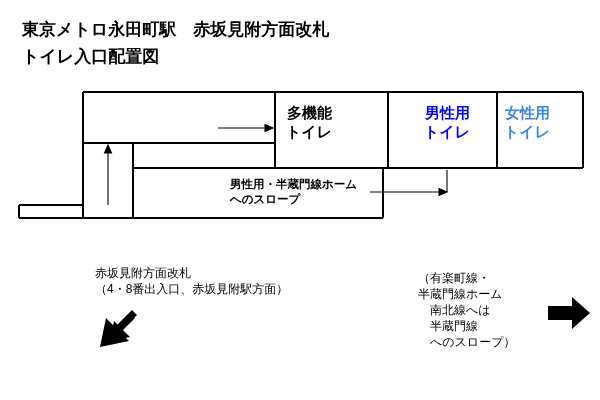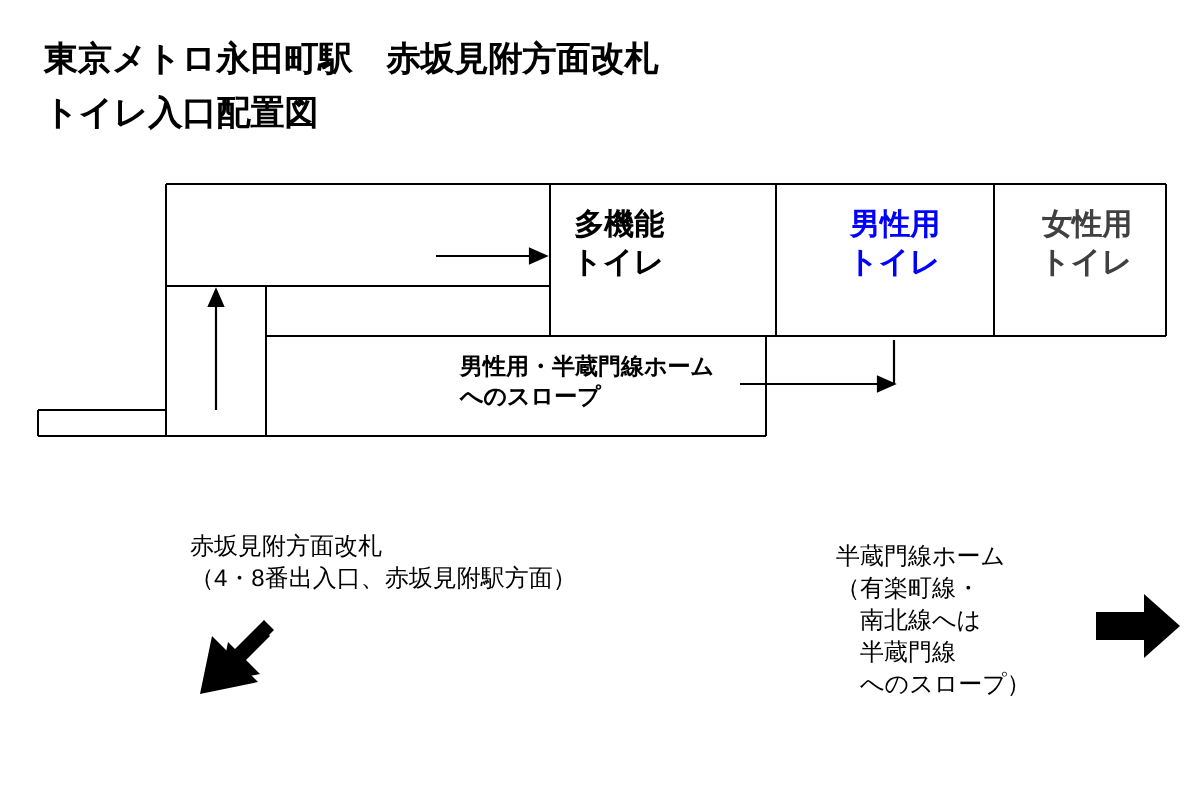--- a/index.html
+++ b/index.html
@@ -49,21 +49,21 @@
   .room-label {
     position: absolute;
     font-size: 15px;
     font-weight: bold;
     line-height: 19px;
     text-align: right;
     white-space: nowrap;
   }
   #label-multi { left: 286px; top: 103px; color: #000000; }
   #label-male  { left: 400px; top: 103px; color: #0000ff; margin-left: 24px; }
-  #label-female{ left: 520px; top: 103px; color: #404040; }
+  #label-female{ left: 504px; top: 103px; color: #3b82f6; }
 
   .small-note {
     position: absolute;
     font-size: 11.5px;
     font-weight: bold;
     line-height: 15px;
     color: #000000;
     white-space: nowrap;
   }
   #note-slope-multi { left: 88px; top: 108px; }
@@ -188,20 +188,20 @@
                L 570 332
                L 570 320
                L 548 320
                L 548 333
                Z" opacity="0"></path>
       <path d="M 548 306 L 572 306 L 572 297 L 590 313 L 572 329 L 572 320 L 548 320 Z"></path>
     </g>
   </svg>
 
   <div class="caption" id="caption-right">
+    <div>（有楽町線・</div>
     <div>半蔵門線ホーム</div>
-    <div>（有楽町線・</div>
     <div>　南北線へは</div>
     <div>　半蔵門線</div>
     <div>　へのスロープ）</div>
   </div>
 
 </div>
 
 </body></html>

